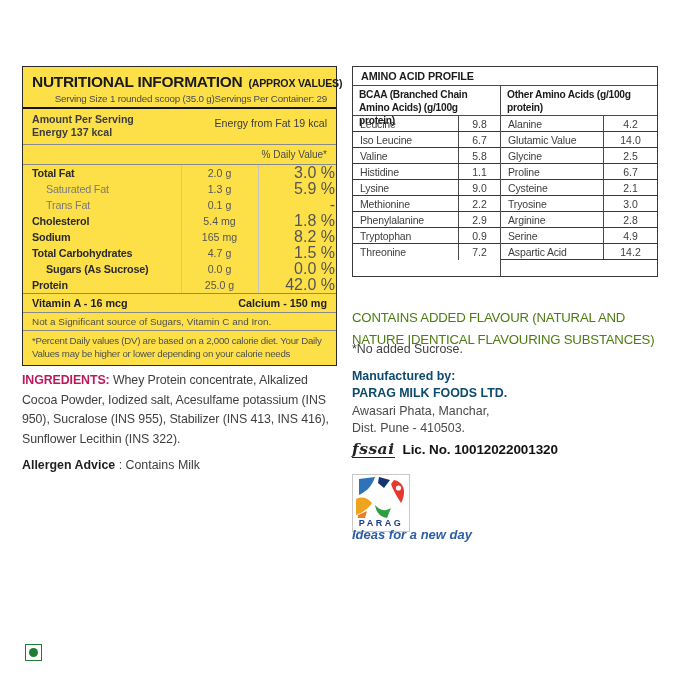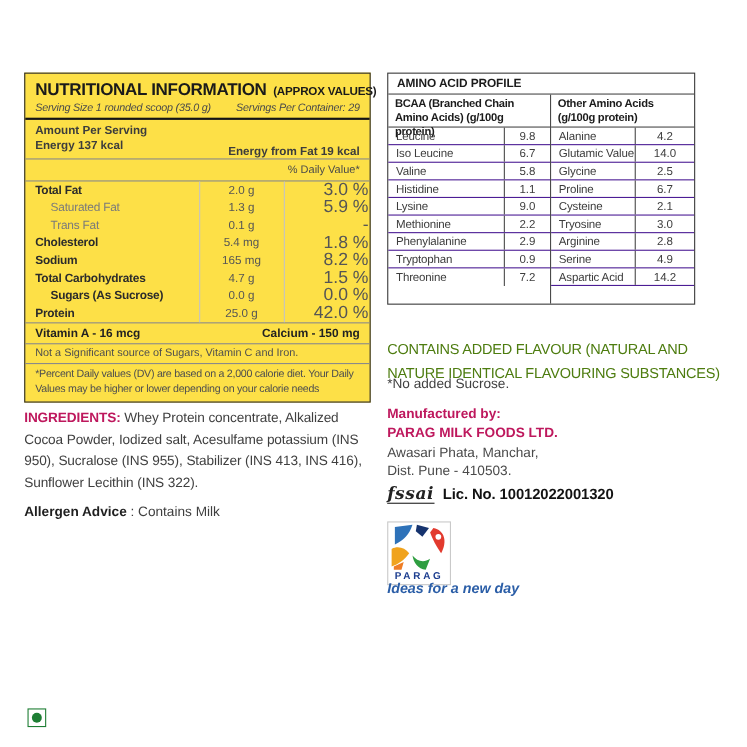--- a/index.html
+++ b/index.html
@@ -6,26 +6,26 @@
   html,body { background:#ffffff; }
   body { font-family:"Liberation Sans", sans-serif; color:#333; }
   .canvas { position:relative; width:679px; height:679px; background:#fff; overflow:hidden; }
 
   
   .nutri { position:absolute; left:22px; top:66px; width:315px; border:1.5px solid #2a2a2a; background:#fde047; }
   .nt-header { padding:6px 9px 3px 9px; }
   .nt-title-row { display:flex; align-items:baseline; gap:6px; white-space:nowrap; }
   .nt-title { font-size:15.5px; font-weight:bold; letter-spacing:-0.3px; color:#1a1a1a; }
   .nt-title-suffix { font-size:10.6px; font-weight:bold; letter-spacing:-0.2px; color:#1a1a1a; }
-  .nt-serving-row { display:flex; justify-content:space-between; margin-top:2px; font-size:9.8px; letter-spacing:-0.2px; color:#4a4a4a; white-space:nowrap;font-style:italic; }
+  .nt-serving-row { display:flex; justify-content:flex-end; margin-top:2px; font-size:9.8px; letter-spacing:-0.2px; color:#4a4a4a; white-space:nowrap; }
   .nt-sep-thick { border-top:2.5px solid #151515; }
   .nt-amount { position:relative; padding:4px 9px 5px 9px; border-bottom:1px solid #8a8a8a; }
   .nt-amount .l1 { font-size:10.6px; font-weight:bold; color:#3c3c3c; line-height:13px; }
   .nt-amount .l2 { font-size:10.6px; font-weight:bold; color:#3c3c3c; line-height:13px; }
-  .nt-amount .efat { position:absolute; right:9px; bottom:0; font-size:10.6px; font-weight:bold; color:#3c3c3c; }
+  .nt-amount .efat { position:absolute; right:9px; bottom:15px; font-size:10.6px; font-weight:normal; color:#3c3c3c; }
   .nt-dv-row { height:20px; line-height:20px; text-align:right; padding-right:9px; font-size:10px; color:#4a4a4a; border-bottom:1px solid #8a8a8a; }
   .nt-data { position:relative; }
   .nt-vline { position:absolute; top:0; bottom:0; width:1px; background:#c4c4c4; }
   .nt-row { display:flex; height:16px; align-items:center; }
   .nt-name { width:158px; padding-left:9px; font-size:10.8px; letter-spacing:-0.2px; }
   .nt-name.b { font-weight:bold; color:#2b2b2b; }
   .nt-name.sub { color:#7a7a7a; }
   .nt-name.ind { padding-left:23px; }
   .nt-amt { width:77px; text-align:center; font-size:10.6px; color:#555; }
   .nt-dv { width:77px; text-align:right; font-size:16px; color:#555; }
@@ -33,40 +33,40 @@
   .nt-note { padding:3px 9px; border-top:1px solid #8a8a8a; font-size:9.9px; color:#4f4f4f; }
   .nt-footnote { padding:4px 9px 5px 9px; border-top:1px solid #8a8a8a; font-size:9.7px; letter-spacing:-0.25px; line-height:12.5px; color:#4f4f4f; }
 
   
   .ingredients { position:absolute; left:22px; top:371px; width:322px; font-size:12.4px; line-height:19.5px; color:#3f3f3f; letter-spacing:-0.1px; }
   .ingredients b { color:#be185d; }
   .allergen { position:absolute; left:22px; top:458px; font-size:12.4px; color:#3f3f3f; }
   .allergen b { color:#1f1f1f; }
 
   
-  .amino { position:absolute; left:352px; top:66px; width:280px; border:1.2px solid #3a3a3a; background:#fff; }
+  .amino { position:absolute; left:352px; top:66px; width:306px; border:1.2px solid #3a3a3a; background:#fff; }
   .am-title { height:19px; line-height:19px; padding-left:8px; font-size:10.8px; font-weight:bold; color:#1b1b1b; border-bottom:1px solid #4a4a4a; letter-spacing:-0.1px; }
   .am-grid { display:flex; }
   .am-left { width:148px; border-right:1px solid #4a4a4a; }
   .am-right { flex:1; }
   .am-sub { height:30px; padding:2px 6px; font-size:10.2px; font-weight:bold; line-height:13px; color:#1b1b1b; border-bottom:1px solid #4a4a4a; letter-spacing:-0.25px; }
   .am-row { display:flex; height:16px; align-items:stretch; border-bottom:1px solid #4c1d95; }
   .am-row.last { border-bottom:none; }
   .am-name { flex:1; padding-left:7px; font-size:10.5px; color:#3d3d3d; display:flex; align-items:center; letter-spacing:-0.15px; }
   .am-val { border-left:1px solid #4a4a4a; display:flex; align-items:center; justify-content:center; font-size:10.5px; color:#3d3d3d; }
   .am-left .am-val { width:42px; }
   .am-right .am-val { width:54px; }
   .am-row.head .am-name { font-weight:bold; color:#1b1b1b; font-size:10.6px; }
   .am-filler { height:16px; }
 
   
   .flavour { position:absolute; left:352px; top:287px; width:322px; font-size:13.2px; line-height:22px; color:#4d7c0f; letter-spacing:-0.2px;margin-top:20px; }
   .sucrose { position:absolute; left:352px; top:342px; font-size:12.4px; color:#3f3f3f; }
   .mfg { position:absolute; left:352px; top:368px; font-size:12.4px; line-height:17.3px; color:#4a4a4a; }
-  .mfg .b { font-weight:bold; color:#be185d; }
+  .mfg .b { font-weight:bold; color:#0c4a6e; }
   .fssai-row { position:absolute; left:352px; top:440px; display:flex; align-items:baseline; gap:8px; }
   .fssai-logo { font-family:"DejaVu Serif", serif; font-style:italic; font-weight:bold; font-size:15.5px; color:#222; border-bottom:1.3px solid #222; line-height:17px; letter-spacing:0.5px; }
   .fssai-lic { font-size:13.5px; font-weight:bold; color:#121212; letter-spacing:-0.1px; }
 
   
   .logo-box { position:absolute; left:352px; top:474px; width:58px; height:58px; border:1px solid #c9c9c9; background:#fff; }
   .logo-word { position:absolute; left:0; right:0; bottom:3px; text-align:center; font-size:9px; font-weight:bold; letter-spacing:2.5px; color:#1c3d8f; }
   .tagline { position:absolute; left:352px; top:527px; font-size:13px; font-style:italic; font-weight:bold; color:#2b5ea7; }
 
   

